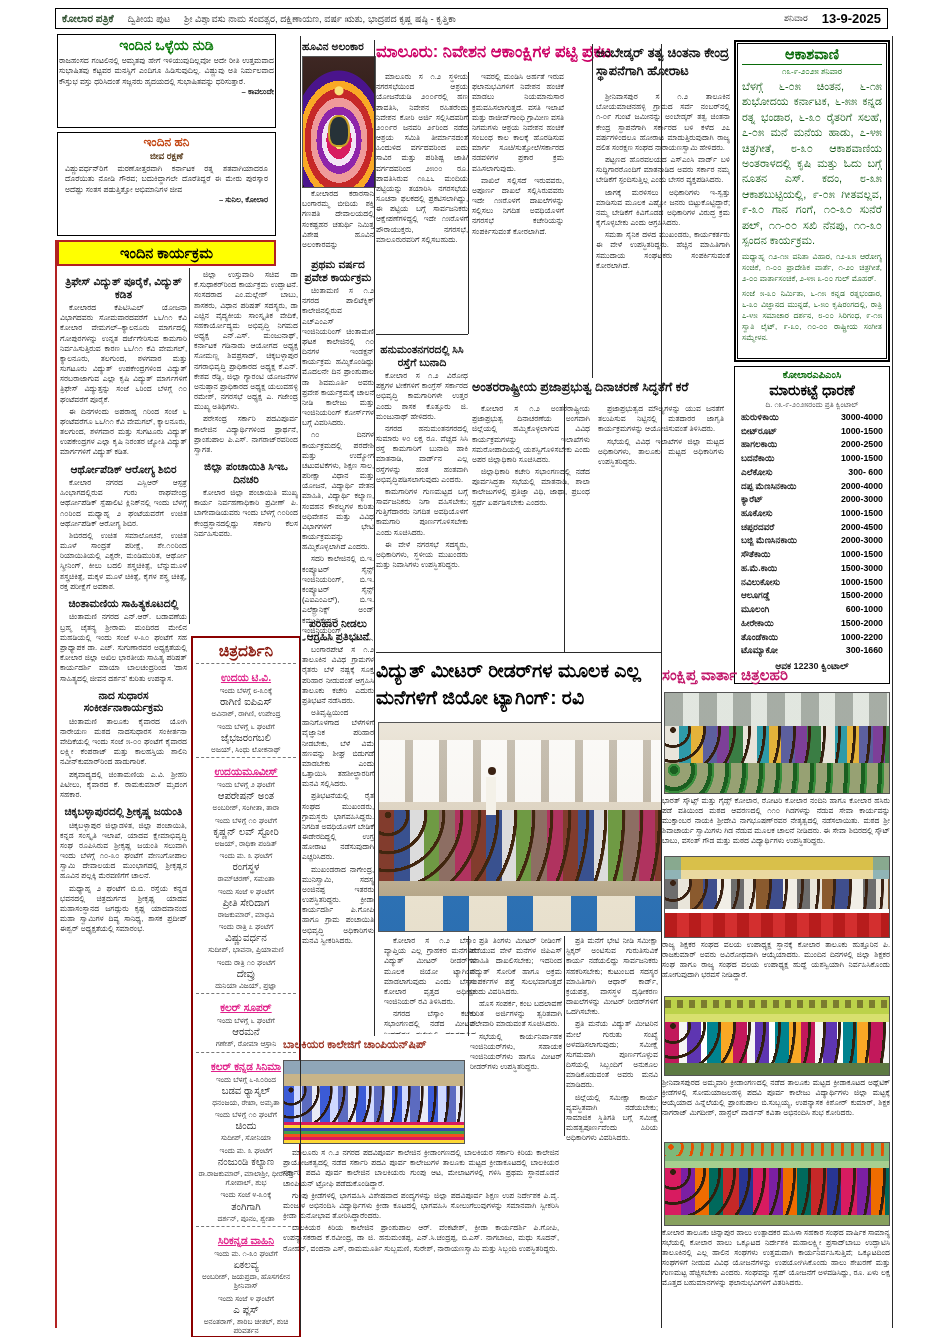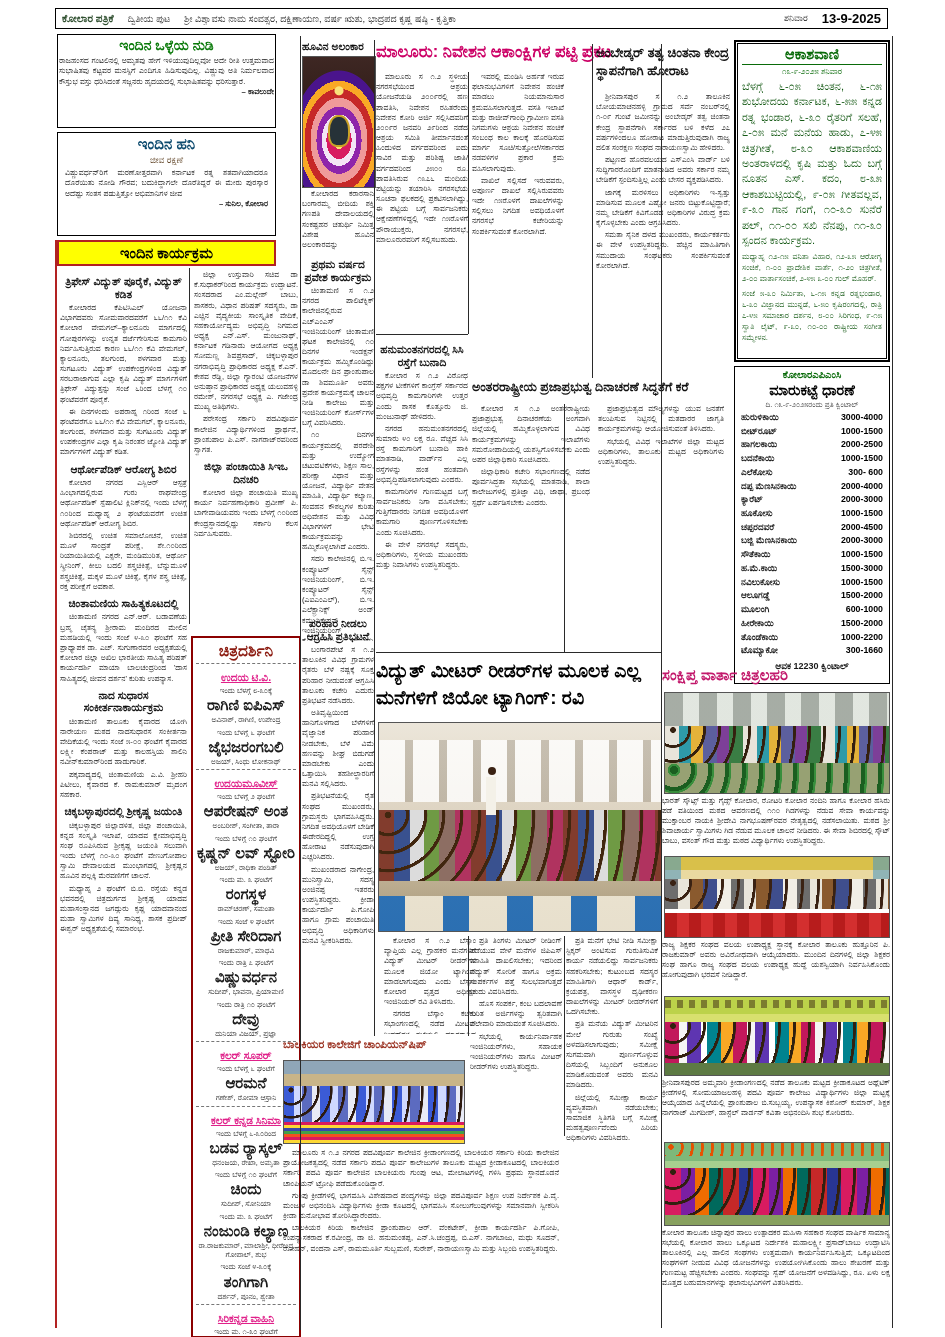--- a/index.html
+++ b/index.html
@@ -14,21 +14,21 @@
   .vr{position:absolute;width:1px;background:#2a2a2a;}
   .vr.red{width:2px;background:#b22222;}
   .hr{position:absolute;height:1px;background:#2a2a2a;}
   .headline-center{font-weight:bold;overflow:hidden;}
   .photo{position:absolute;overflow:hidden;border:1px solid #555;}
   .band{position:absolute;left:0;right:0;}
   .tv-name{color:#e0218a;font-weight:bold;font-size:10.5px;text-align:center;text-decoration:underline;margin:5px 0 2px;}
   .tv-ch{border-top:1px dashed #777;padding-top:2px;margin-top:3px;}
   .tv-ch:first-of-type{border-top:none;margin-top:0;}
   .tv-time{font-size:7.4px;text-align:center;line-height:1.25;}
-  .tv-movie{font-weight:bold;font-size:15px;text-align:center;line-height:1.2;margin:1px 0;}
+  .tv-movie{font-weight:normal;font-size:10px;text-align:center;line-height:1.2;margin:1px 0;}
   .tv-cast{font-size:7.4px;text-align:center;line-height:1.25;margin-bottom:3px;}
   .apmc-row{display:flex;justify-content:space-between;font-size:8.8px;font-weight:bold;line-height:1.56;}
   .apmc-row .nm{color:#222;}
   .apmc-row .pr{color:#000;}
   .cap{font-size:7.6px;line-height:1.33;text-align:justify;overflow:hidden;}
 </style>
 </head>
 <body>
 
 <div id="page">
@@ -41,22 +41,22 @@
     <span style="font-weight:bold;font-size:13px;color:#000;white-space:nowrap;">13-9-2025</span>
   </div>
 
   <div class="abs box" style="left:57px;top:34px;width:219px;height:94px;box-sizing:border-box;padding:2px 1px;">
     <div style="font-weight:bold;color:#0a7a0a;font-size:14px;text-align:center;">ಇಂದಿನ ಒಳ್ಳೆಯ ನುಡಿ</div>
     <div style="font-size:7.7px;text-align:justify;line-height:1.35;margin-top:2px;">ರಾಜಹಂಸದ ಗಂಟಲಿನಲ್ಲಿ ಅಮೃತವು ಹೇಗೆ ಇಳಿಯುವುದಿಲ್ಲವೋ ಅದೇ ರೀತಿ ಉತ್ತಮವಾದ ಸುಭಾಷಿತವು ಕೆಟ್ಟವರ ಮನಸ್ಸಿಗೆ ಎಂದಿಗೂ ಹಿಡಿಸುವುದಿಲ್ಲ. ವಿಷ್ಣುವು ಅತಿ ನಿರ್ಮಲವಾದ ಕೌಸ್ತುಭ ವಸ್ತು ಧರಿಸಿದಂತೆ ಸಜ್ಜನರು ಹೃದಯದಲ್ಲಿ ಸುಭಾಷಿತವನ್ನು ಧರಿಸುತ್ತಾರೆ.</div>
     <div style="font-size:7.7px;text-align:right;font-weight:bold;">– ಕಾವಲುದೇ</div>
   </div>
 
   <div class="abs box" style="left:57px;top:132px;width:219px;height:104px;box-sizing:border-box;padding:2px 7px;">
-    <div style="font-weight:bold;color:#0c4a6e;font-size:15px;text-align:center;">ಇಂದಿನ ಹನಿ</div>
-    <div style="font-weight:normal;font-size:9px;text-align:center;color:#5a3d1e;margin:2px 0;">ಜೀವ ರಕ್ಷಣೆ</div>
+    <div style="font-weight:bold;color:#c2410c;font-size:12px;text-align:center;">ಇಂದಿನ ಹನಿ</div>
+    <div style="font-weight:bold;font-size:9px;text-align:center;color:#5a3d1e;margin:2px 0;">ಜೀವ ರಕ್ಷಣೆ</div>
     <div style="font-size:7.7px;text-align:justify;line-height:1.35;">ವಿಷ್ಣುವರ್ಧನ್‌ರಿಗೆ ಮರಣೋತ್ತರವಾಗಿ ಕರ್ನಾಟಕ ರತ್ನ ಶತವಾಗಿಯಾದರೂ ದೊರೆಯಿತು ನೋಡಿ ಗೌರವ; ಬದುಕಿದ್ದಾಗಲೇ ದೊರೆತಿದ್ದರೆ ಈ ಮೇರು ಪುರಸ್ಕಾರ ಅದೆಷ್ಟು ಸಂತಸ ಪಡುತ್ತಿತ್ತೋ ಅಭಿಮಾನಿಗಳ ಜೀವ</div>
     <div style="font-size:7.7px;text-align:right;font-weight:bold;">– ಸುನಿಲ, ಕೋಲಾರ</div>
   </div>
 
   <div class="abs" style="left:57px;top:240px;width:219px;height:26px;background:#ffff00;border:2px solid #b22222;box-sizing:border-box;display:flex;align-items:center;justify-content:center;">
     <span style="font-weight:bold;font-size:14.5px;color:#000;">ಇಂದಿನ ಕಾರ್ಯಕ್ರಮ</span>
   </div>
 
   <div class="abs flow" style="left:60px;top:270px;width:127px;height:1056px;">
 

